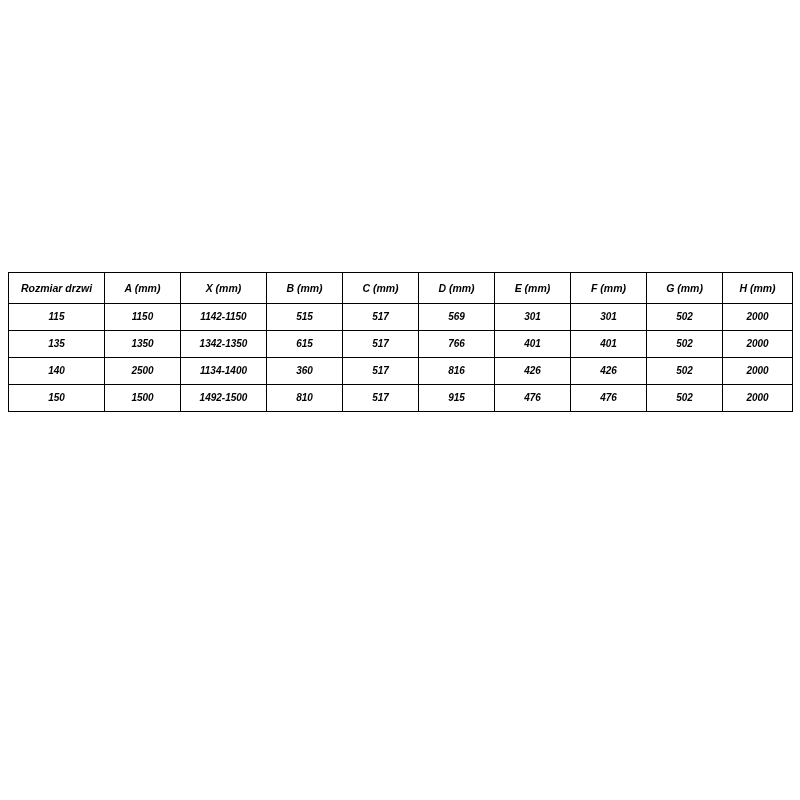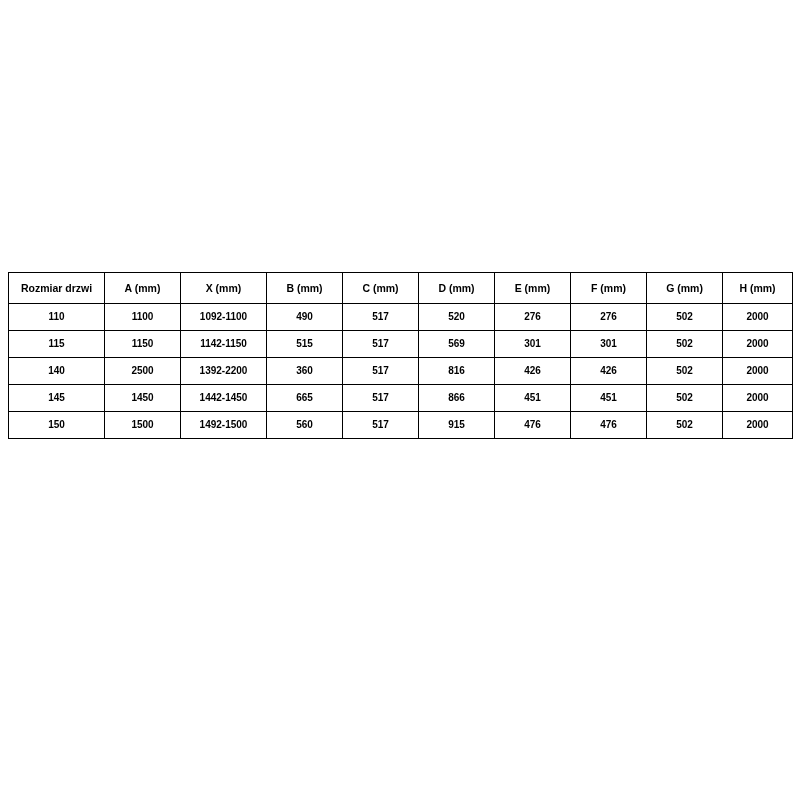--- a/index.html
+++ b/index.html
@@ -11,20 +11,21 @@
     height: 800px;
     background: #ffffff;
     font-family: "Liberation Sans", sans-serif;
     overflow: hidden;
   }
   .page {
     position: relative;
     width: 800px;
     height: 800px;
     box-sizing: border-box;
+    font-style: italic;
   }
   .table-wrap {
     position: absolute;
     left: 8px;
     top: 272px;
     width: 784px;
   }
   table.spec {
     border-collapse: collapse;
     width: 784px;
@@ -91,72 +92,60 @@
           <th>C (mm)</th>
           <th>D (mm)</th>
           <th>E (mm)</th>
           <th>F (mm)</th>
           <th>G (mm)</th>
           <th>H (mm)</th>
         </tr>
       </thead>
       <tbody>
         <tr>
-          <td>110</td>
-          <td>1100</td>
-          <td>1092-1100</td>
-          <td>490</td>
-          <td>517</td>
-          <td>520</td>
-          <td>276</td>
-          <td>276</td>
-          <td>502</td>
-          <td>2000</td>
-        </tr>
-        <tr>
           <td>115</td>
           <td>1150</td>
           <td>1142-1150</td>
           <td>515</td>
           <td>517</td>
           <td>569</td>
           <td>301</td>
           <td>301</td>
           <td>502</td>
           <td>2000</td>
         </tr>
         <tr>
+          <td>135</td>
+          <td>1350</td>
+          <td>1342-1350</td>
+          <td>615</td>
+          <td>517</td>
+          <td>766</td>
+          <td>401</td>
+          <td>401</td>
+          <td>502</td>
+          <td>2000</td>
+        </tr>
+        <tr>
           <td>140</td>
           <td>2500</td>
-          <td>1392-2200</td>
+          <td>1134-1400</td>
           <td>360</td>
           <td>517</td>
           <td>816</td>
           <td>426</td>
           <td>426</td>
           <td>502</td>
           <td>2000</td>
         </tr>
         <tr>
-          <td>145</td>
-          <td>1450</td>
-          <td>1442-1450</td>
-          <td>665</td>
-          <td>517</td>
-          <td>866</td>
-          <td>451</td>
-          <td>451</td>
-          <td>502</td>
-          <td>2000</td>
-        </tr>
-        <tr>
           <td>150</td>
           <td>1500</td>
           <td>1492-1500</td>
-          <td>560</td>
+          <td>810</td>
           <td>517</td>
           <td>915</td>
           <td>476</td>
           <td>476</td>
           <td>502</td>
           <td>2000</td>
         </tr>
       </tbody>
     </table>
   </div>

